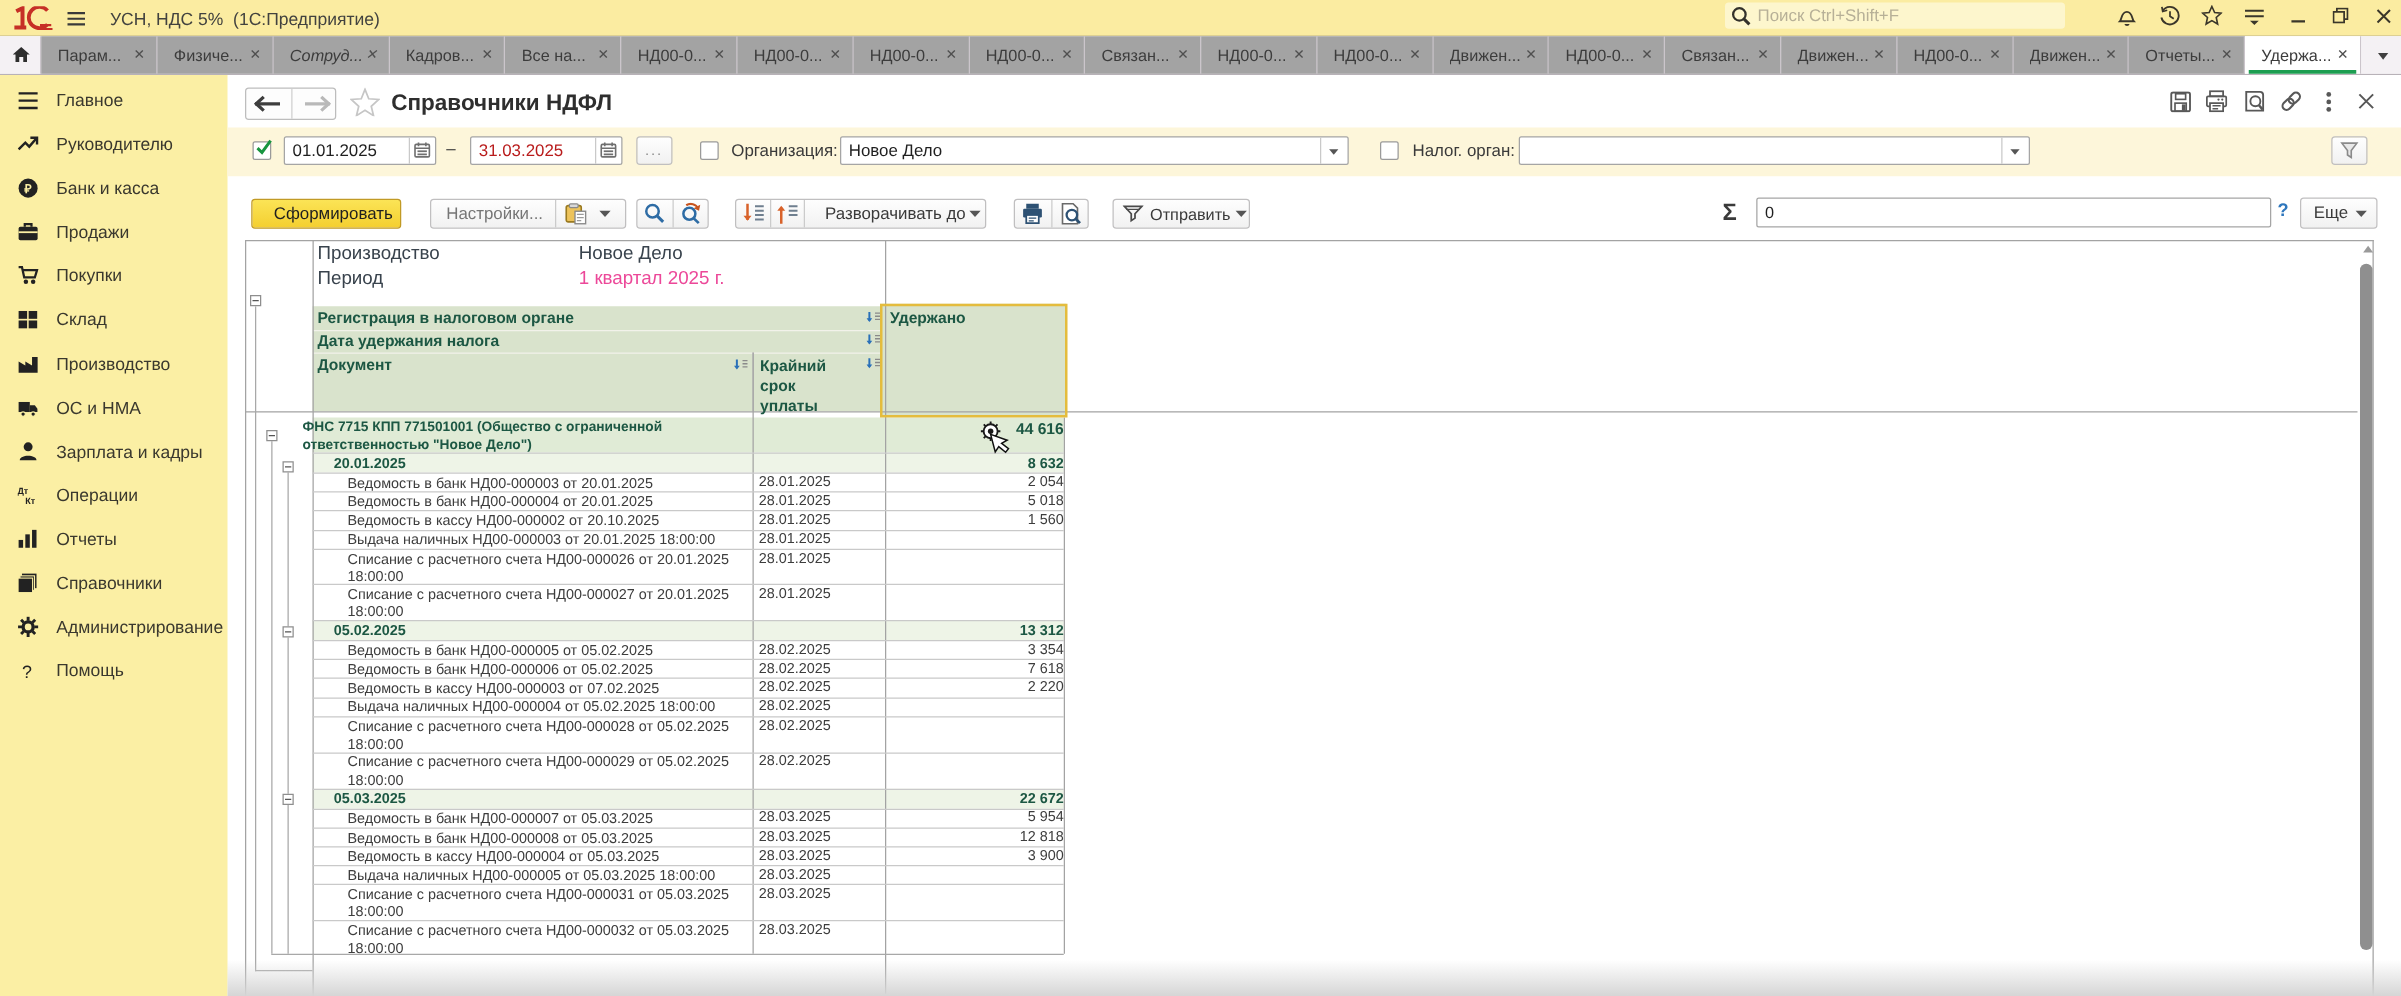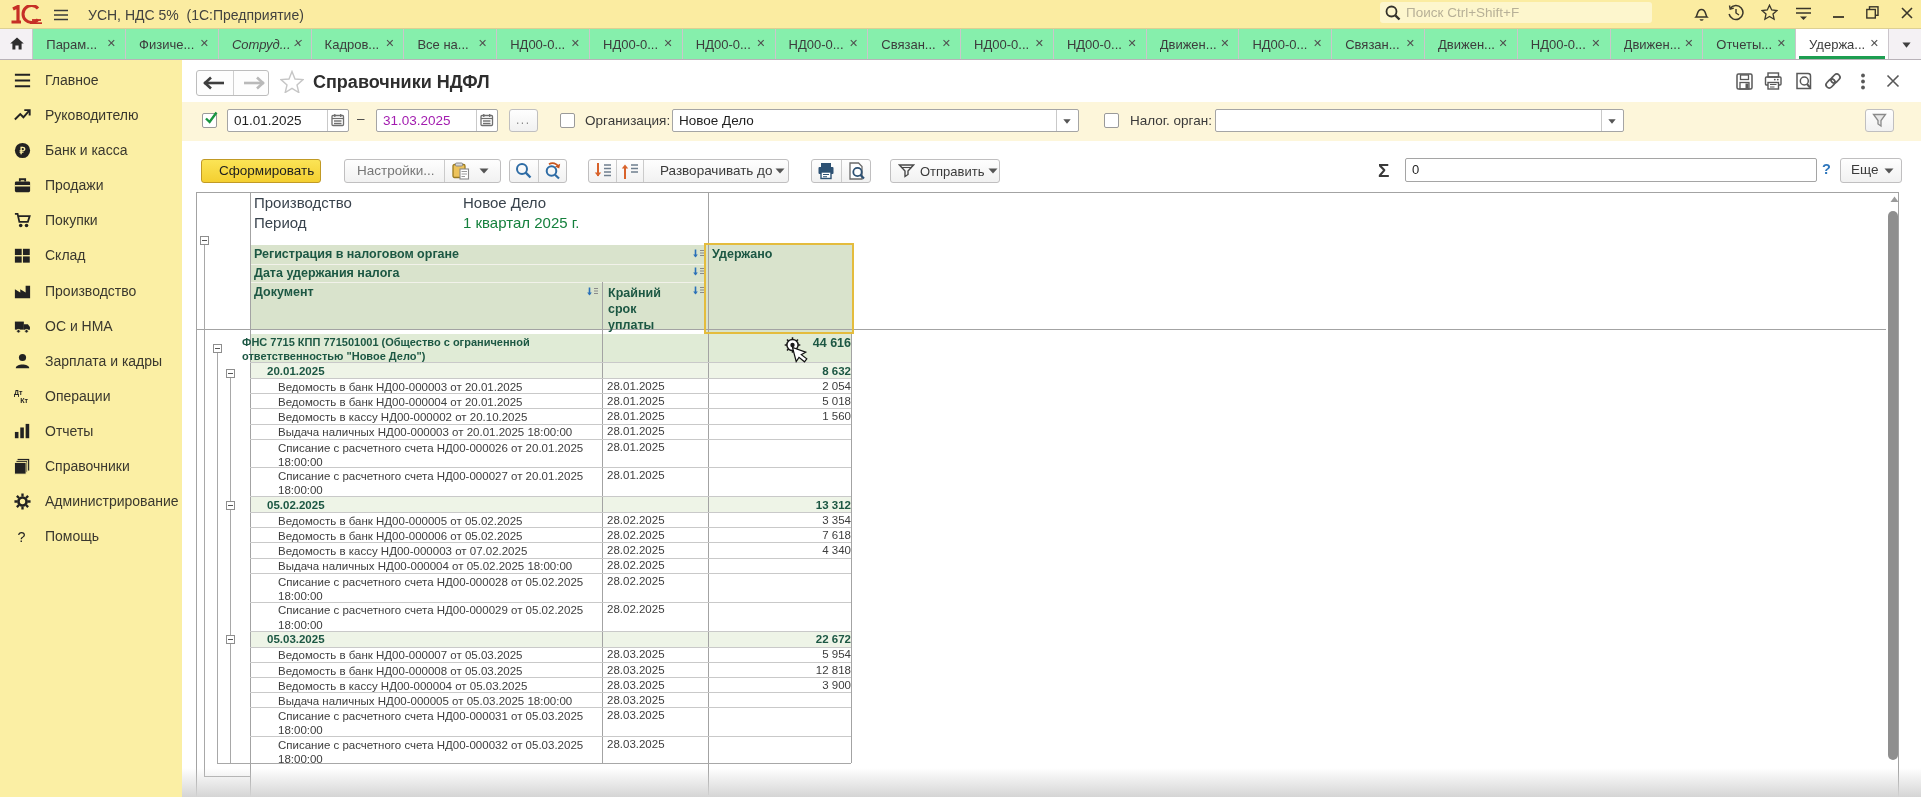--- a/index.html
+++ b/index.html
@@ -1,16 +1,16 @@
 <!DOCTYPE html>
 <html><head><meta charset="utf-8"><style>
 *{margin:0;padding:0;box-sizing:border-box}
 html,body{width:1921px;height:797px;overflow:hidden;font-family:"Liberation Sans",sans-serif;background:#fff;position:relative}
 .a{position:absolute}
-.tab{position:absolute;top:29px;height:30px;background:#86efac;border-right:1px solid #cbc5cb;font-size:13px;color:#3c3c3c}
+.tab{position:absolute;top:29px;height:30px;background:#a3a3a3;border-right:1px solid #cbc5cb;font-size:13px;color:#3c3c3c}
 .tab .tx{position:absolute;left:13px;top:7.5px;white-space:nowrap;overflow:hidden;max-width:62px}
 .tab .cl{position:absolute;right:9px;top:7.5px;font-size:11px;color:#4f4f4f}
 .sbitem{position:absolute;left:0;width:182px;height:35px}
 .sbitem .ic{position:absolute;left:14px;top:9px;width:17px;height:17px}
 .sbitem .tx{position:absolute;left:45px;top:8.5px;font-size:14px;color:#3a382e;white-space:nowrap}
 .btn{position:absolute;background:linear-gradient(#fefefe,#f1f1f1);border:1px solid #c0bfc0;border-radius:3px}
 .inp{position:absolute;background:#fff;border:1px solid #a5a5a5;border-radius:2px}
 .lbl{position:absolute;font-size:13.5px;color:#3a3a3a;white-space:nowrap}
 .hline{position:absolute;height:1px;background:#a3a3a3}
 .vline{position:absolute;width:1px;background:#a3a3a3}
@@ -317,21 +317,21 @@
 <div class="a" style="left:327px;top:110px;width:1px;height:21px;background:#c9c9c9"></div>
 <svg class="a" style="left:331px;top:113px" width="14" height="14" viewBox="0 0 14 14">
     <rect x="1" y="2.5" width="11.5" height="10" rx="1" stroke="#6f6f6f" stroke-width="1.3" fill="none"></rect>
     <path d="M3.8 1 V4 M9.7 1 V4" stroke="#6f6f6f" stroke-width="1.3"></path>
     <path d="M1 5.5 H12.5" stroke="#6f6f6f" stroke-width="1.2"></path>
     <rect x="3" y="7.3" width="7.5" height="1.4" fill="#6f6f6f"></rect>
     <rect x="3" y="9.8" width="7.5" height="1.4" fill="#6f6f6f"></rect>
   </svg>
 <div class="a lbl" style="left:357px;top:111px;color:#3a3a3a">–</div>
 <div class="inp" style="left:376px;top:109px;width:122px;height:23px"></div>
-<div class="a lbl" style="left:383px;top:112.5px;color:#a21caf">31.03.2025</div>
+<div class="a lbl" style="left:383px;top:112.5px;color:#b91c1c">31.03.2025</div>
 <div class="a" style="left:476px;top:110px;width:1px;height:21px;background:#c9c9c9"></div>
 <svg class="a" style="left:480px;top:113px" width="14" height="14" viewBox="0 0 14 14">
     <rect x="1" y="2.5" width="11.5" height="10" rx="1" stroke="#6f6f6f" stroke-width="1.3" fill="none"></rect>
     <path d="M3.8 1 V4 M9.7 1 V4" stroke="#6f6f6f" stroke-width="1.3"></path>
     <path d="M1 5.5 H12.5" stroke="#6f6f6f" stroke-width="1.2"></path>
     <rect x="3" y="7.3" width="7.5" height="1.4" fill="#6f6f6f"></rect>
     <rect x="3" y="9.8" width="7.5" height="1.4" fill="#6f6f6f"></rect>
   </svg>
 <div class="btn" style="left:509px;top:109px;width:29px;height:23px"></div>
 <div class="a" style="left:516px;top:113px;font-size:12px;color:#8a8a8a;letter-spacing:1.5px">...</div>
@@ -445,21 +445,21 @@
 <div class="vline" style="left:708px;top:192px;height:603px"></div>
 <div class="vline" style="left:851px;top:334px;height:429px"></div>
 <div class="vline" style="left:602px;top:282px;height:481px"></div>
 <div class="vline" style="left:204px;top:245px;height:532px;background:#a8a8a8;width:1px"></div>
 <div class="hline" style="left:204px;top:776px;width:46px;background:#a8a8a8"></div>
 <div class="vline" style="left:217px;top:352px;height:411px;background:#a8a8a8"></div>
 <div class="vline" style="left:230px;top:377px;height:386px;background:#a8a8a8"></div>
 <div class="cell lbl" style="left:254px;top:194px;color:#39434d;font-size:15px">Производство</div>
 <div class="cell lbl" style="left:463px;top:194px;color:#39434d;font-size:15px">Новое Дело</div>
 <div class="cell lbl" style="left:254px;top:214px;color:#39434d;font-size:15px">Период</div>
-<div class="cell lbl" style="left:463px;top:214px;color:#15803d;font-size:15px">1 квартал 2025 г.</div>
+<div class="cell lbl" style="left:463px;top:214px;color:#ec4899;font-size:15px">1 квартал 2025 г.</div>
 <div class="cell grntx" style="left:254px;top:247px;font-size:12.5px">Регистрация в налоговом органе</div>
 <svg class="a" style="left:693px;top:249px" width="12" height="10" viewBox="0 0 12 10">
     <path d="M2.5 0.5 V7.5" stroke="#2a70b8" stroke-width="1.6"></path>
     <path d="M0.2 5.5 L2.5 8.5 L4.8 5.5" fill="#2a70b8"></path>
     <path d="M7 1.5 H11 M7 4 H11 M7 6.5 H11" stroke="#8a8a8a" stroke-width="1.1"></path>
   </svg>
 <div class="cell grntx" style="left:254px;top:265.5px;font-size:12.5px">Дата удержания налога</div>
 <svg class="a" style="left:693px;top:267px" width="12" height="10" viewBox="0 0 12 10">
     <path d="M2.5 0.5 V7.5" stroke="#2a70b8" stroke-width="1.6"></path>
     <path d="M0.2 5.5 L2.5 8.5 L4.8 5.5" fill="#2a70b8"></path>
@@ -511,21 +511,21 @@
 <div class="cell dtx" style="left:278px;top:513.8px;white-space:normal;width:320px;line-height:14.3px">Ведомость в банк НД00-000005 от 05.02.2025</div>
 <div class="cell dtx" style="left:607px;top:513.8px">28.02.2025</div>
 <div class="cell dtx" style="right:1070px;top:513.8px">3 354</div>
 <div class="rline" style="left:250px;top:512.0px;width:601px"></div>
 <div class="cell dtx" style="left:278px;top:529.0px;white-space:normal;width:320px;line-height:14.3px">Ведомость в банк НД00-000006 от 05.02.2025</div>
 <div class="cell dtx" style="left:607px;top:529.0px">28.02.2025</div>
 <div class="cell dtx" style="right:1070px;top:529.0px">7 618</div>
 <div class="rline" style="left:250px;top:527.2px;width:601px"></div>
 <div class="cell dtx" style="left:278px;top:544.1999999999999px;white-space:normal;width:320px;line-height:14.3px">Ведомость в кассу НД00-000003 от 07.02.2025</div>
 <div class="cell dtx" style="left:607px;top:544.1999999999999px">28.02.2025</div>
-<div class="cell dtx" style="right:1070px;top:544.1999999999999px">4 340</div>
+<div class="cell dtx" style="right:1070px;top:544.1999999999999px">2 220</div>
 <div class="rline" style="left:250px;top:542.4px;width:601px"></div>
 <div class="cell dtx" style="left:278px;top:559.4px;white-space:normal;width:320px;line-height:14.3px">Выдача наличных НД00-000004 от 05.02.2025 18:00:00</div>
 <div class="cell dtx" style="left:607px;top:559.4px">28.02.2025</div>
 <div class="rline" style="left:250px;top:557.6px;width:601px"></div>
 <div class="cell dtx" style="left:278px;top:574.5999999999999px;white-space:normal;width:320px;line-height:14.3px">Списание с расчетного счета НД00-000028 от 05.02.2025<br>18:00:00</div>
 <div class="cell dtx" style="left:607px;top:574.5999999999999px">28.02.2025</div>
 <div class="rline" style="left:250px;top:572.8px;width:601px"></div>
 <div class="cell dtx" style="left:278px;top:603.4px;white-space:normal;width:320px;line-height:14.3px">Списание с расчетного счета НД00-000029 от 05.02.2025<br>18:00:00</div>
 <div class="cell dtx" style="left:607px;top:603.4px">28.02.2025</div>
 <div class="rline" style="left:250px;top:601.6px;width:601px"></div>

